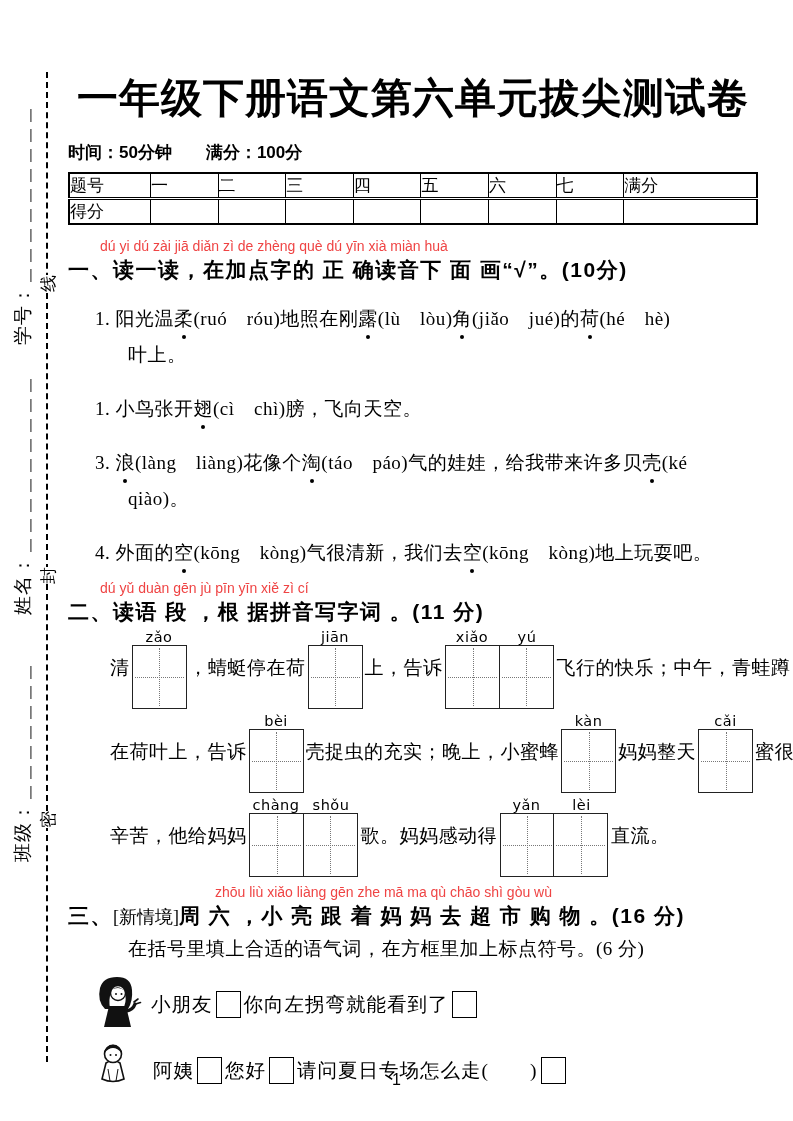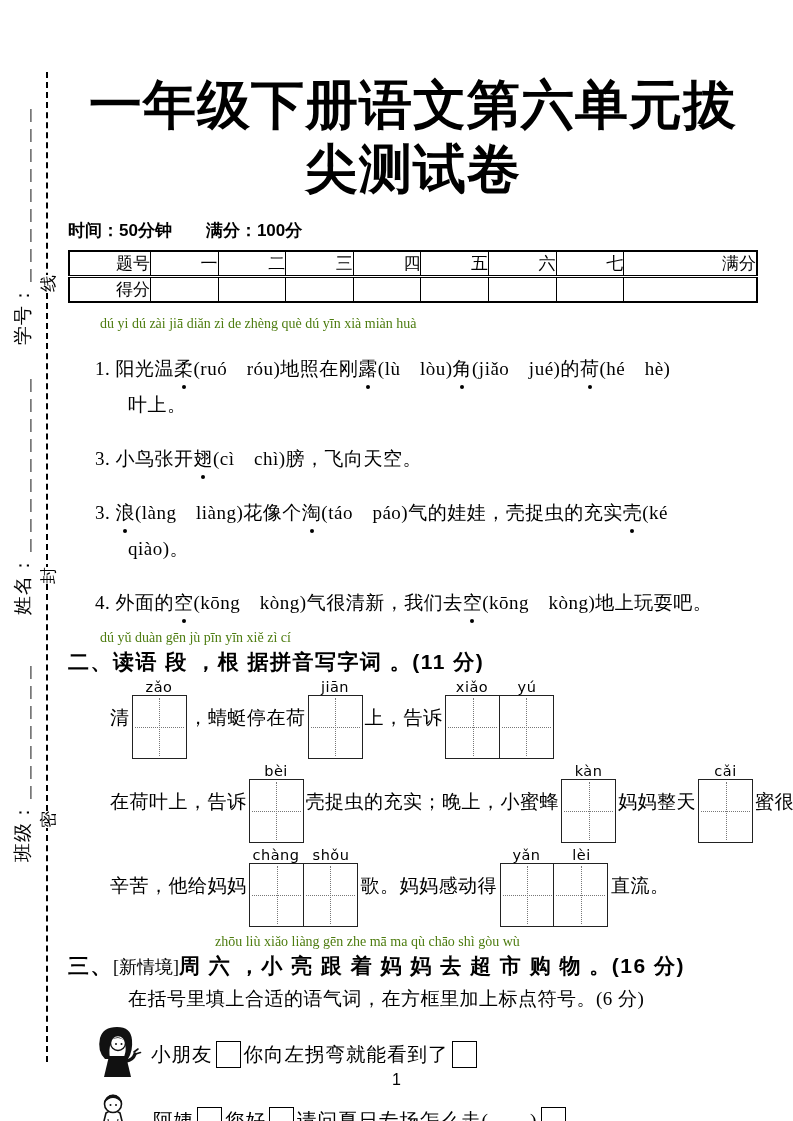--- a/index.html
+++ b/index.html
@@ -13,34 +13,34 @@
     position:absolute;left:10px;white-space:nowrap;font-size:19px;
     transform:rotate(-90deg);transform-origin:top left;letter-spacing:1px;
   }
   .seal-char{
     position:absolute;left:36px;font-size:17px;background:#fff;padding:1px 0;
     transform:rotate(-90deg);transform-origin:top left;
   }
   
   .main{position:absolute;left:68px;top:0;width:690px;}
   .title{
-    margin:74px 0 0;text-align:center;font-size:53px;font-weight:900;
+    margin:74px 0 0;text-align:center;font-size:41px;font-weight:900;
     letter-spacing:1px;line-height:1.2;font-family:"Liberation Serif",serif;
   }
   .exam-info{
     margin-top:18px;font-family:"Liberation Sans",sans-serif;
     font-weight:bold;font-size:17px;padding-right:2px;
   }
   table.score{border-collapse:collapse;width:100%;margin-top:8px;border:2px solid #000;
     font-family:"Liberation Sans",sans-serif;font-size:17px;}
-  table.score td{border:1px solid #000;height:22px;text-align:right;padding:0;font-family:Liberation Mono, monospace;}
+  table.score td{border:1px solid #000;height:22px;text-align:left;padding:0;font-family:Liberation Mono, monospace;}
   table.score tr.hdr td{border-bottom:3px double #000;}
   table.score td.first{width:80px;}
   
-  .pinyin-line{font-family:Liberation Serif, serif;font-size:14px;line-height:18px;color:#4d7c0f;}
+  .pinyin-line{font-family:Liberation Sans, sans-serif;font-size:14px;line-height:18px;color:#ef4444;}
   .py1{margin:12px 0 0 32px;}
   .py2{margin:8px 0 0 32px;}
   .py3{margin:6px 0 0 147px;}
   .sec-heading{
     font-family:"Liberation Sans",sans-serif;font-weight:bold;font-size:21px;
     line-height:27px;letter-spacing:1.5px;margin-top:1px;
   }
   .tag{font-family:"Liberation Serif",serif;font-weight:normal;font-size:18px;letter-spacing:0;}
   .item-line{font-size:19px;line-height:36px;margin-left:27px;letter-spacing:0.5px;white-space:nowrap;}
   .item-line.cont{margin-left:60px;}
@@ -113,24 +113,25 @@
         <td></td>
         <td></td>
         <td></td>
         <td></td>
         <td></td>
       </tr>
     </tbody>
       </table>
 
     <div class="pinyin-line py1">dú  yi  dú      zài jiā diǎn  zì   de  zhèng què  dú  yīn  xià miàn huà</div>
+    <div class="sec-heading">一、读一读，在加点字的 正 确读音下 面 画“√”。(10分)</div>
     <div class="item-line mt"><span>1. 阳光温</span><span class="dotu">柔</span><span>(ruó　róu)地照在刚</span><span class="dotu">露</span><span>(lù　lòu)</span><span class="dotu">角</span><span>(jiǎo　jué)的</span><span class="dotu">荷</span><span>(hé　hè)</span></div>
     <div class="item-line cont"><span>叶上。</span></div>
-    <div class="item-line mt"><span>3. 小鸟张开</span><span class="dotu">翅</span><span>(cì　chì)膀，飞向天空。</span></div>
-    <div class="item-line mt"><span>3. </span><span class="dotu">浪</span><span>(làng　liàng)花像个</span><span class="dotu">淘</span><span>(táo　páo)气的娃娃，壳捉虫的充实</span><span class="dotu">壳</span><span>(ké</span></div>
+    <div class="item-line mt"><span>1. 小鸟张开</span><span class="dotu">翅</span><span>(cì　chì)膀，飞向天空。</span></div>
+    <div class="item-line mt"><span>3. </span><span class="dotu">浪</span><span>(làng　liàng)花像个</span><span class="dotu">淘</span><span>(táo　páo)气的娃娃，给我带来许多贝</span><span class="dotu">壳</span><span>(ké</span></div>
     <div class="item-line cont"><span>qiào)。</span></div>
     <div class="item-line mt"><span>4. 外面的</span><span class="dotu">空</span><span>(kōng　kòng)气很清新，我们去</span><span class="dotu">空</span><span>(kōng　kòng)地上玩耍吧。</span></div>
 
     <div class="pinyin-line py2">dú  yǔ  duàn    gēn  jù  pīn  yīn  xiě  zì   cí</div>
     <div class="sec-heading">二、读语 段 ，根 据拼音写字词 。(11 分)</div>
     <div class="fill-line">
         <span>清</span>
         <span class="tzg">
           <span class="tzg-py">
             <span>zǎo</span>
@@ -152,20 +153,21 @@
         <span class="tzg">
           <span class="tzg-py">
             <span>xiǎo</span>
             <span>yú</span>
           </span>
           <span class="tzg-cells">
             <span class="tzg-cell"></span>
             <span class="tzg-cell"></span>
           </span>
         </span>
+        <span>飞行的快乐；中午，青蛙蹲</span>
       </div>
     <div class="fill-line">
         <span>在荷叶上，告诉</span>
         <span class="tzg">
           <span class="tzg-py">
             <span>bèi</span>
           </span>
           <span class="tzg-cells">
             <span class="tzg-cell"></span>
           </span>

